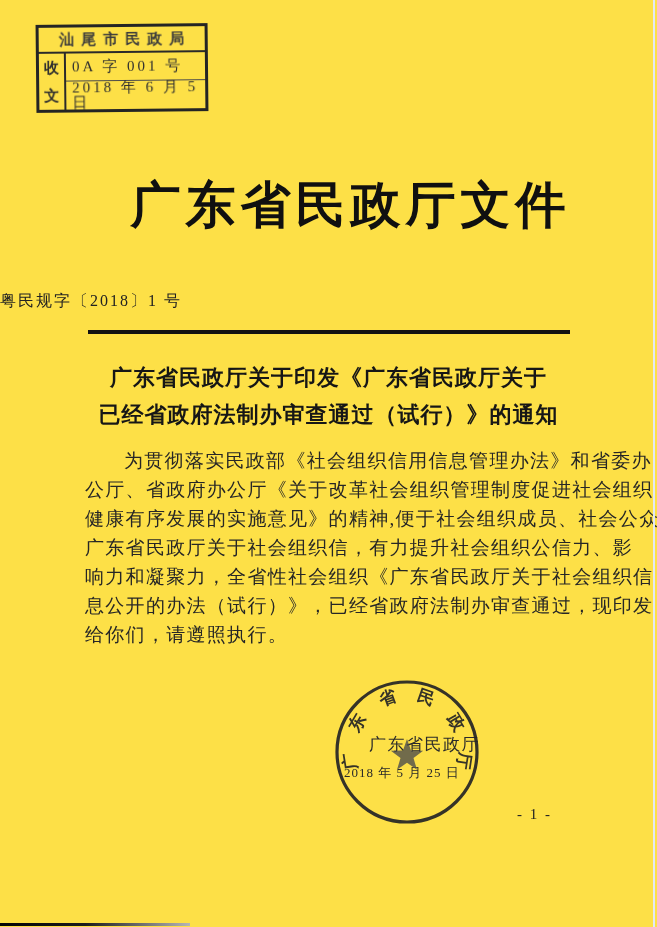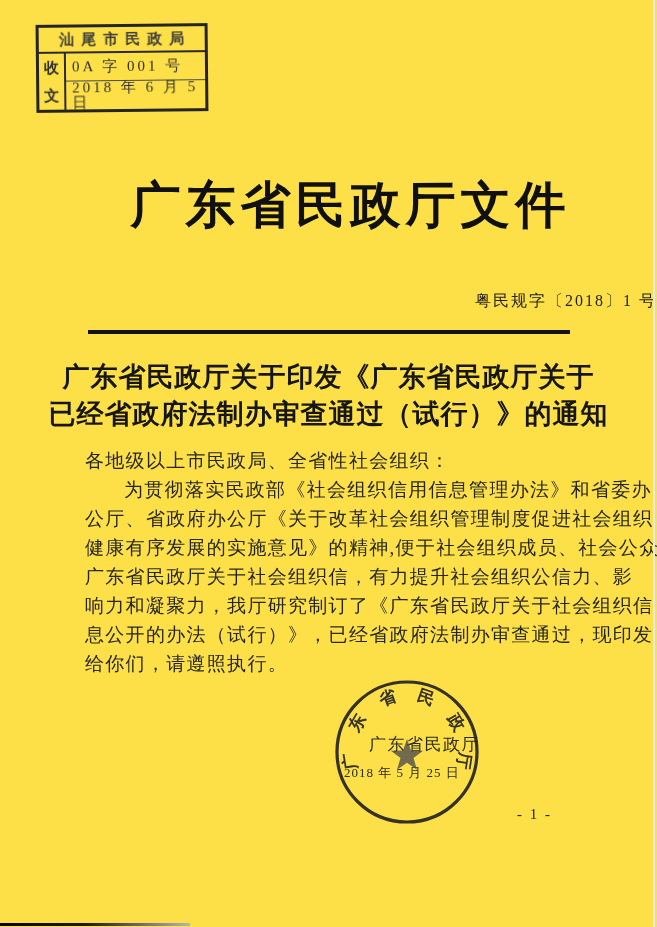--- a/index.html
+++ b/index.html
@@ -41,30 +41,30 @@
 
   
   .doc-title {
     position:absolute; top:172px; left:0; width:100%;
     text-align:center; font-size:50px; font-weight:bold; letter-spacing:5px;
     color:#101010;
     padding-left:44px;
   }
   .doc-number {
     position:absolute; top:291px; left:0; width:100%;
-    text-align:right; font-size:16px; letter-spacing:2px; color:#222;
+    text-align:left; font-size:16px; letter-spacing:2px; color:#222;
   }
   .rule {
     position:absolute; top:330px; left:88px; width:482px; height:4px;
     background:#121212;
   }
 
   
   .subject { position:absolute; top:359px; left:0; width:100%; text-align:center;
-    font-weight:bold; font-size:27px; letter-spacing:1px; color:#161616; }
+    font-weight:bold; font-size:22px; letter-spacing:1px; color:#161616; }
   .subject div { line-height:37px; }
 
   
   .body-text {
     position:absolute; top:446px; left:85px; width:492px;
     font-size:19px; line-height:29px; letter-spacing:1.3px; color:#262626;
     white-space:nowrap;
   }
   .body-text .indent { padding-left:39px; }
 
@@ -97,26 +97,25 @@
   <div class="doc-title">广东省民政厅文件</div>
   <div class="doc-number">粤民规字〔2018〕1 号</div>
   <div class="rule"></div>
 
   <div class="subject">
     <div>广东省民政厅关于印发《广东省民政厅关于</div>
     <div>已经省政府法制办审查通过（试行）》的通知</div>
   </div>
 
   <div class="body-text">
-    <div>各地级以上市民政局、全省性社会组织：</div>
     <div class="indent">为贯彻落实民政部《社会组织信用信息管理办法》和省委办</div>
     <div>公厅、省政府办公厅《关于改革社会组织管理制度促进社会组织</div>
     <div>健康有序发展的实施意见》的精神,便于社会组织成员、社会公众</div>
     <div>广东省民政厅关于社会组织信，有力提升社会组织公信力、影</div>
-    <div>响力和凝聚力，我厅研究制订了《广东省民政厅关于社会组织信</div>
+    <div>响力和凝聚力，全省性社会组织《广东省民政厅关于社会组织信</div>
     <div>息公开的办法（试行）》，已经省政府法制办审查通过，现印发</div>
     <div>给你们，请遵照执行。</div>
   </div>
 
   <div class="sign-org">广东省民政厅</div>
   <div class="sign-date">2018 年 5 月 25 日</div>
 
   <svg class="seal" viewBox="0 0 148 148" xmlns="http://www.w3.org/2000/svg">
     <circle cx="74" cy="74" r="70" fill="none" stroke="#262626" stroke-width="3.2"></circle>
     <defs>

